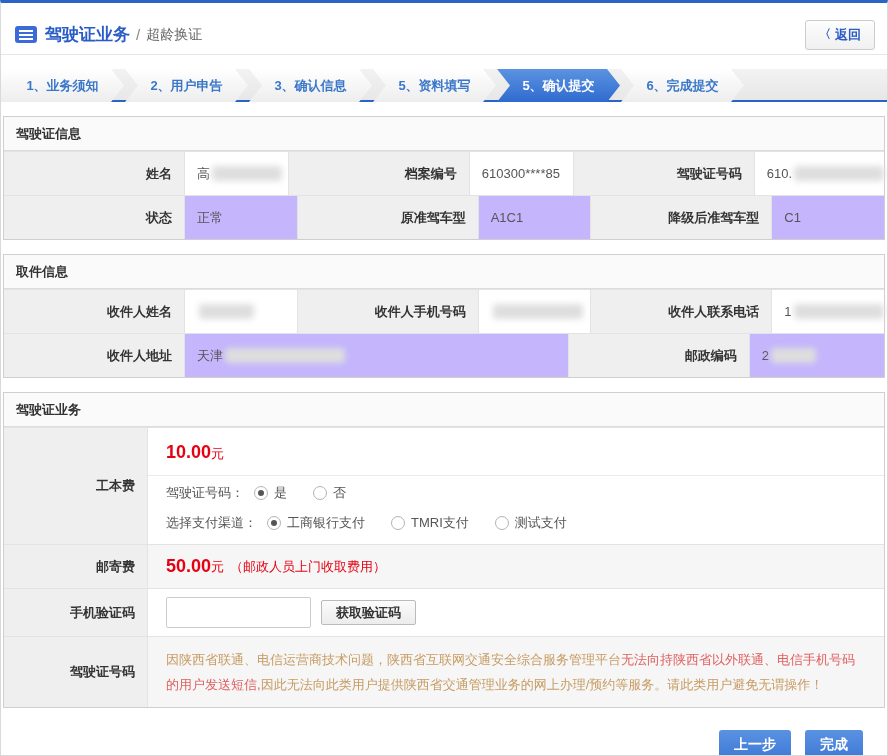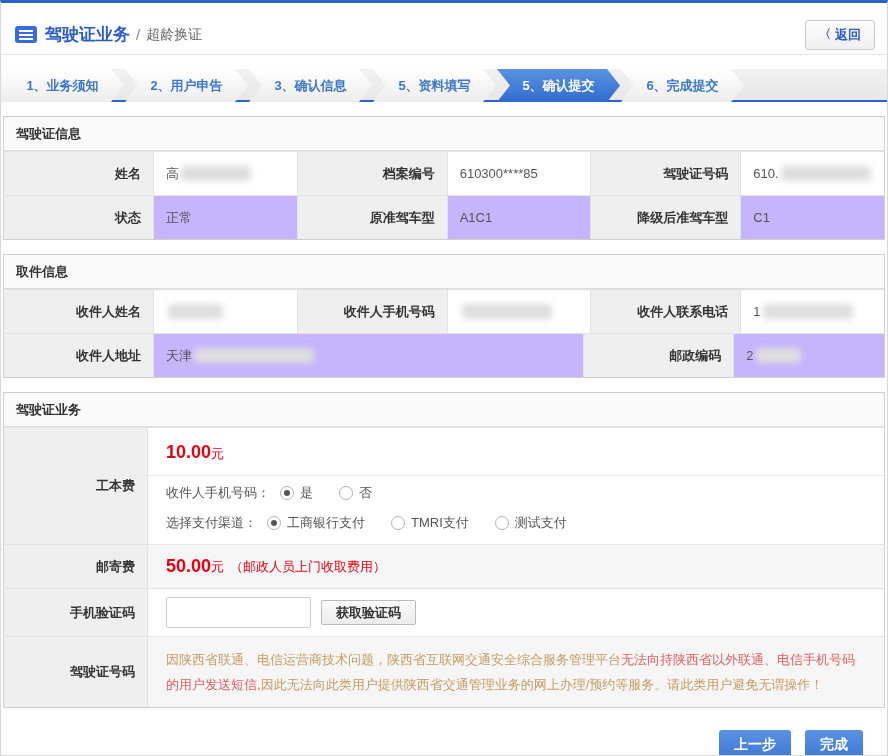--- a/index.html
+++ b/index.html
@@ -35,21 +35,21 @@
   .step.active { background:linear-gradient(#5b93e0,#2f6bd0); color:#fff; }
 
   
   .panel { margin:14px 2px 0 2px; border:1px solid #cfcfcf; }
   .panel-title { height:34px; line-height:34px; padding-left:12px; font-size:13px; font-weight:bold;
     color:#333; background:#fafafa; border-bottom:1px solid #dcdcdc; }
   .grid-row { display:flex; border-top:1px solid #e3e3e3; min-height:44px; }
   .grid-row:first-of-type { border-top:none; }
   .cell { display:flex; align-items:center; border-right:1px solid #e3e3e3; font-size:13px; }
   .cell:last-child { border-right:none; }
-  .cell-label { width:150px; flex:0 0 auto; justify-content:flex-end; padding-right:12px;
+  .cell-label { width:181px; flex:0 0 auto; justify-content:flex-end; padding-right:12px;
     background:#efefef; color:#333; font-weight:bold; }
   .cell-value { flex:1; padding-left:12px; color:#555; background:#fff; }
   .grid-row.alt .cell-value { background:#c4b5fd; }
   .cell-value.wide { flex:3.03; }
   .blur { display:inline-block; height:15px; border-radius:3px; background:#dedede;
     filter:blur(3px); vertical-align:middle; margin-left:2px; }
   .blur.w70 { width:70px; } .blur.w90 { width:90px; } .blur.w55 { width:55px; }
   .blur.w120 { width:120px; } .blur.w45 { width:45px; }
 
   
@@ -196,21 +196,21 @@
   <div class="panel">
     <div class="panel-title">驾驶证业务</div>
 
     <div class="pay-row">
       <div class="pay-label">工本费</div>
       <div class="pay-body">
         <div class="fee-amount-line">
           <span class="amt">10.00</span><span class="unit">元</span>
         </div>
         <div class="opt-line">
-          <span class="opt-q">收件人手机号码：</span>
+          <span class="opt-q">驾驶证号码：</span>
           <span class="radio checked">
               <span class="radio-dot"></span>
               <span>是</span>
             </span>
           <span class="radio">
               <span class="radio-dot"></span>
               <span>否</span>
             </span>
         </div>
         <div class="opt-line last">

